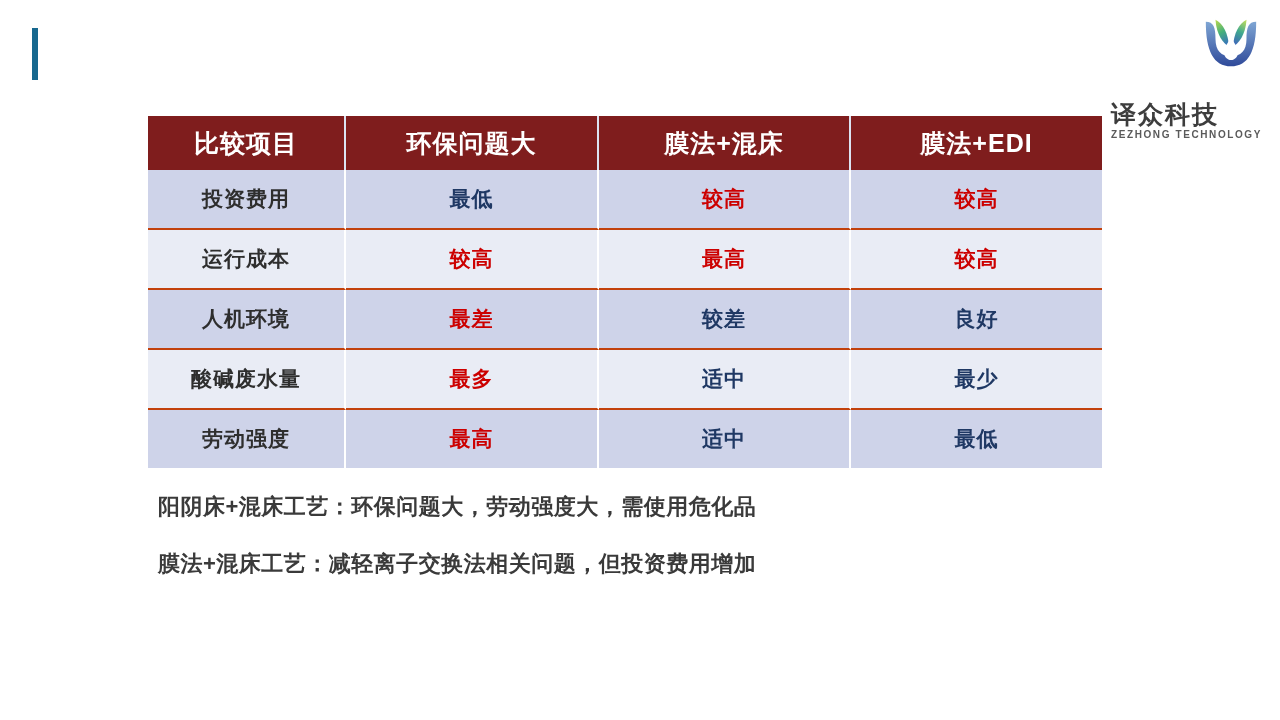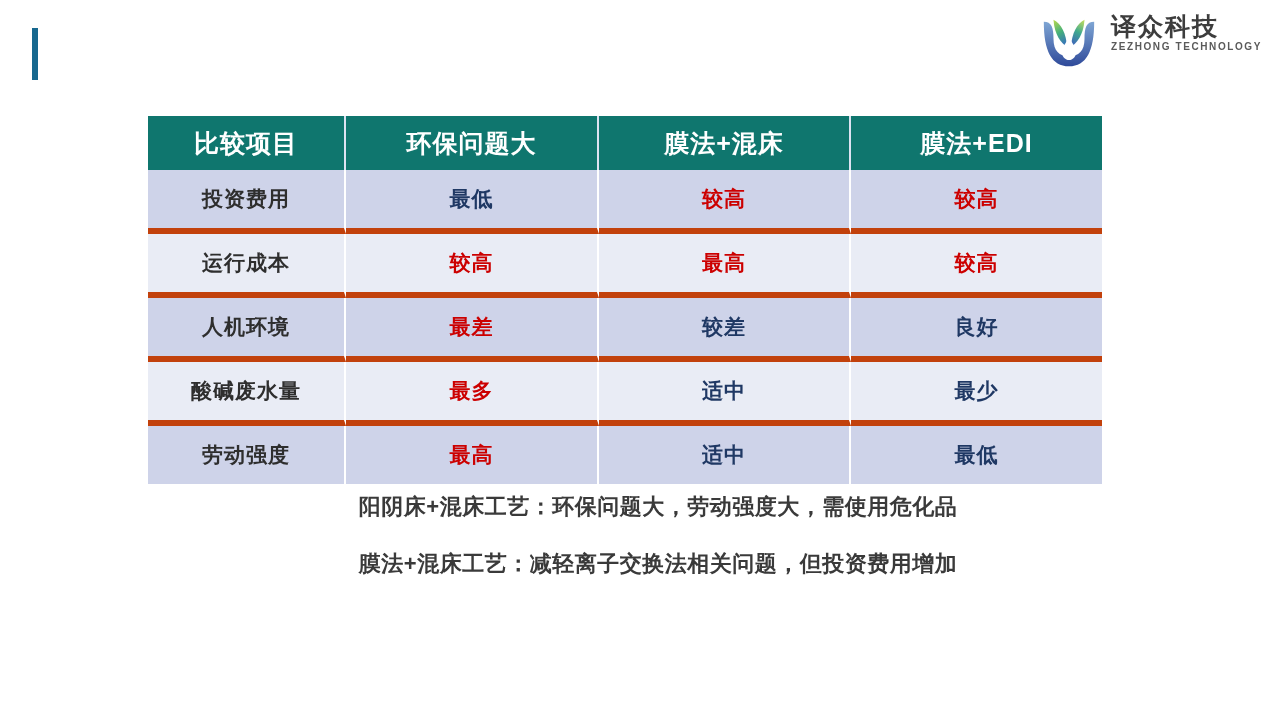--- a/index.html
+++ b/index.html
@@ -43,22 +43,23 @@
     white-space: nowrap;
   }
 
   
   .logo {
     position: absolute;
     right: 18px;
     top: 10px;
     height: 70px;
     display: flex;
-    align-items: flex-start;
-    gap: 11px;
+    align-items: flex-end;
+    gap: 26px;
+    flex-direction: column;
   }
   .logo-mark {
     width: 62px;
     height: 62px;
     flex: 0 0 auto;
   }
   .logo-text {
     display: flex;
     flex-direction: column;
     justify-content: center;
@@ -90,39 +91,39 @@
     border-collapse: separate;
     border-spacing: 0;
     table-layout: fixed;
   }
   .compare-table col.c0 { width: 198px; }
   .compare-table col.c1 { width: 253px; }
   .compare-table col.c2 { width: 252px; }
   .compare-table col.c3 { width: 251px; }
 
   .compare-table th {
-    background: #0f766e;
+    background: #7f1d1d;
     color: #ffffff;
     font-size: 25px;
     font-weight: 700;
     height: 54px;
     text-align: center;
     border-right: 2px solid #dce3f2;
     letter-spacing: 1px;
     padding: 0;
   }
   .compare-table th:last-child { border-right: none; }
 
   .compare-table td {
     height: 58px;
     text-align: center;
     font-size: 21px;
     font-weight: 700;
     border-right: 2px solid #ffffff;
-    border-bottom: 6px solid #c2410c;
+    border-bottom: 2px solid #c2410c;
     padding: 0;
     letter-spacing: 1px;
   }
   .compare-table td:last-child { border-right: none; }
   .compare-table tr.row-odd td  { background: #ced3e9; }
   .compare-table tr.row-even td { background: #e9ecf5; margin-left: 17px; }
   .compare-table tr:last-child td { border-bottom: none; }
 
   .cell-label {
     color: #2e2e2e;
@@ -139,21 +140,20 @@
     width: 1000px;
   }
   .note-line {
     font-size: 22px;
     font-weight: 700;
     color: #3a3a3a;
     line-height: 30px;
     margin-bottom: 27px;
     letter-spacing: 0.5px;
     white-space: nowrap;
-    text-align: center;
   }
   .note-line:last-child { margin-bottom: 0; }
 </style>
 </head>
 <body>
 
 <div class="slide-header">
   <div class="title-accent"></div>
 
   <div class="logo">

